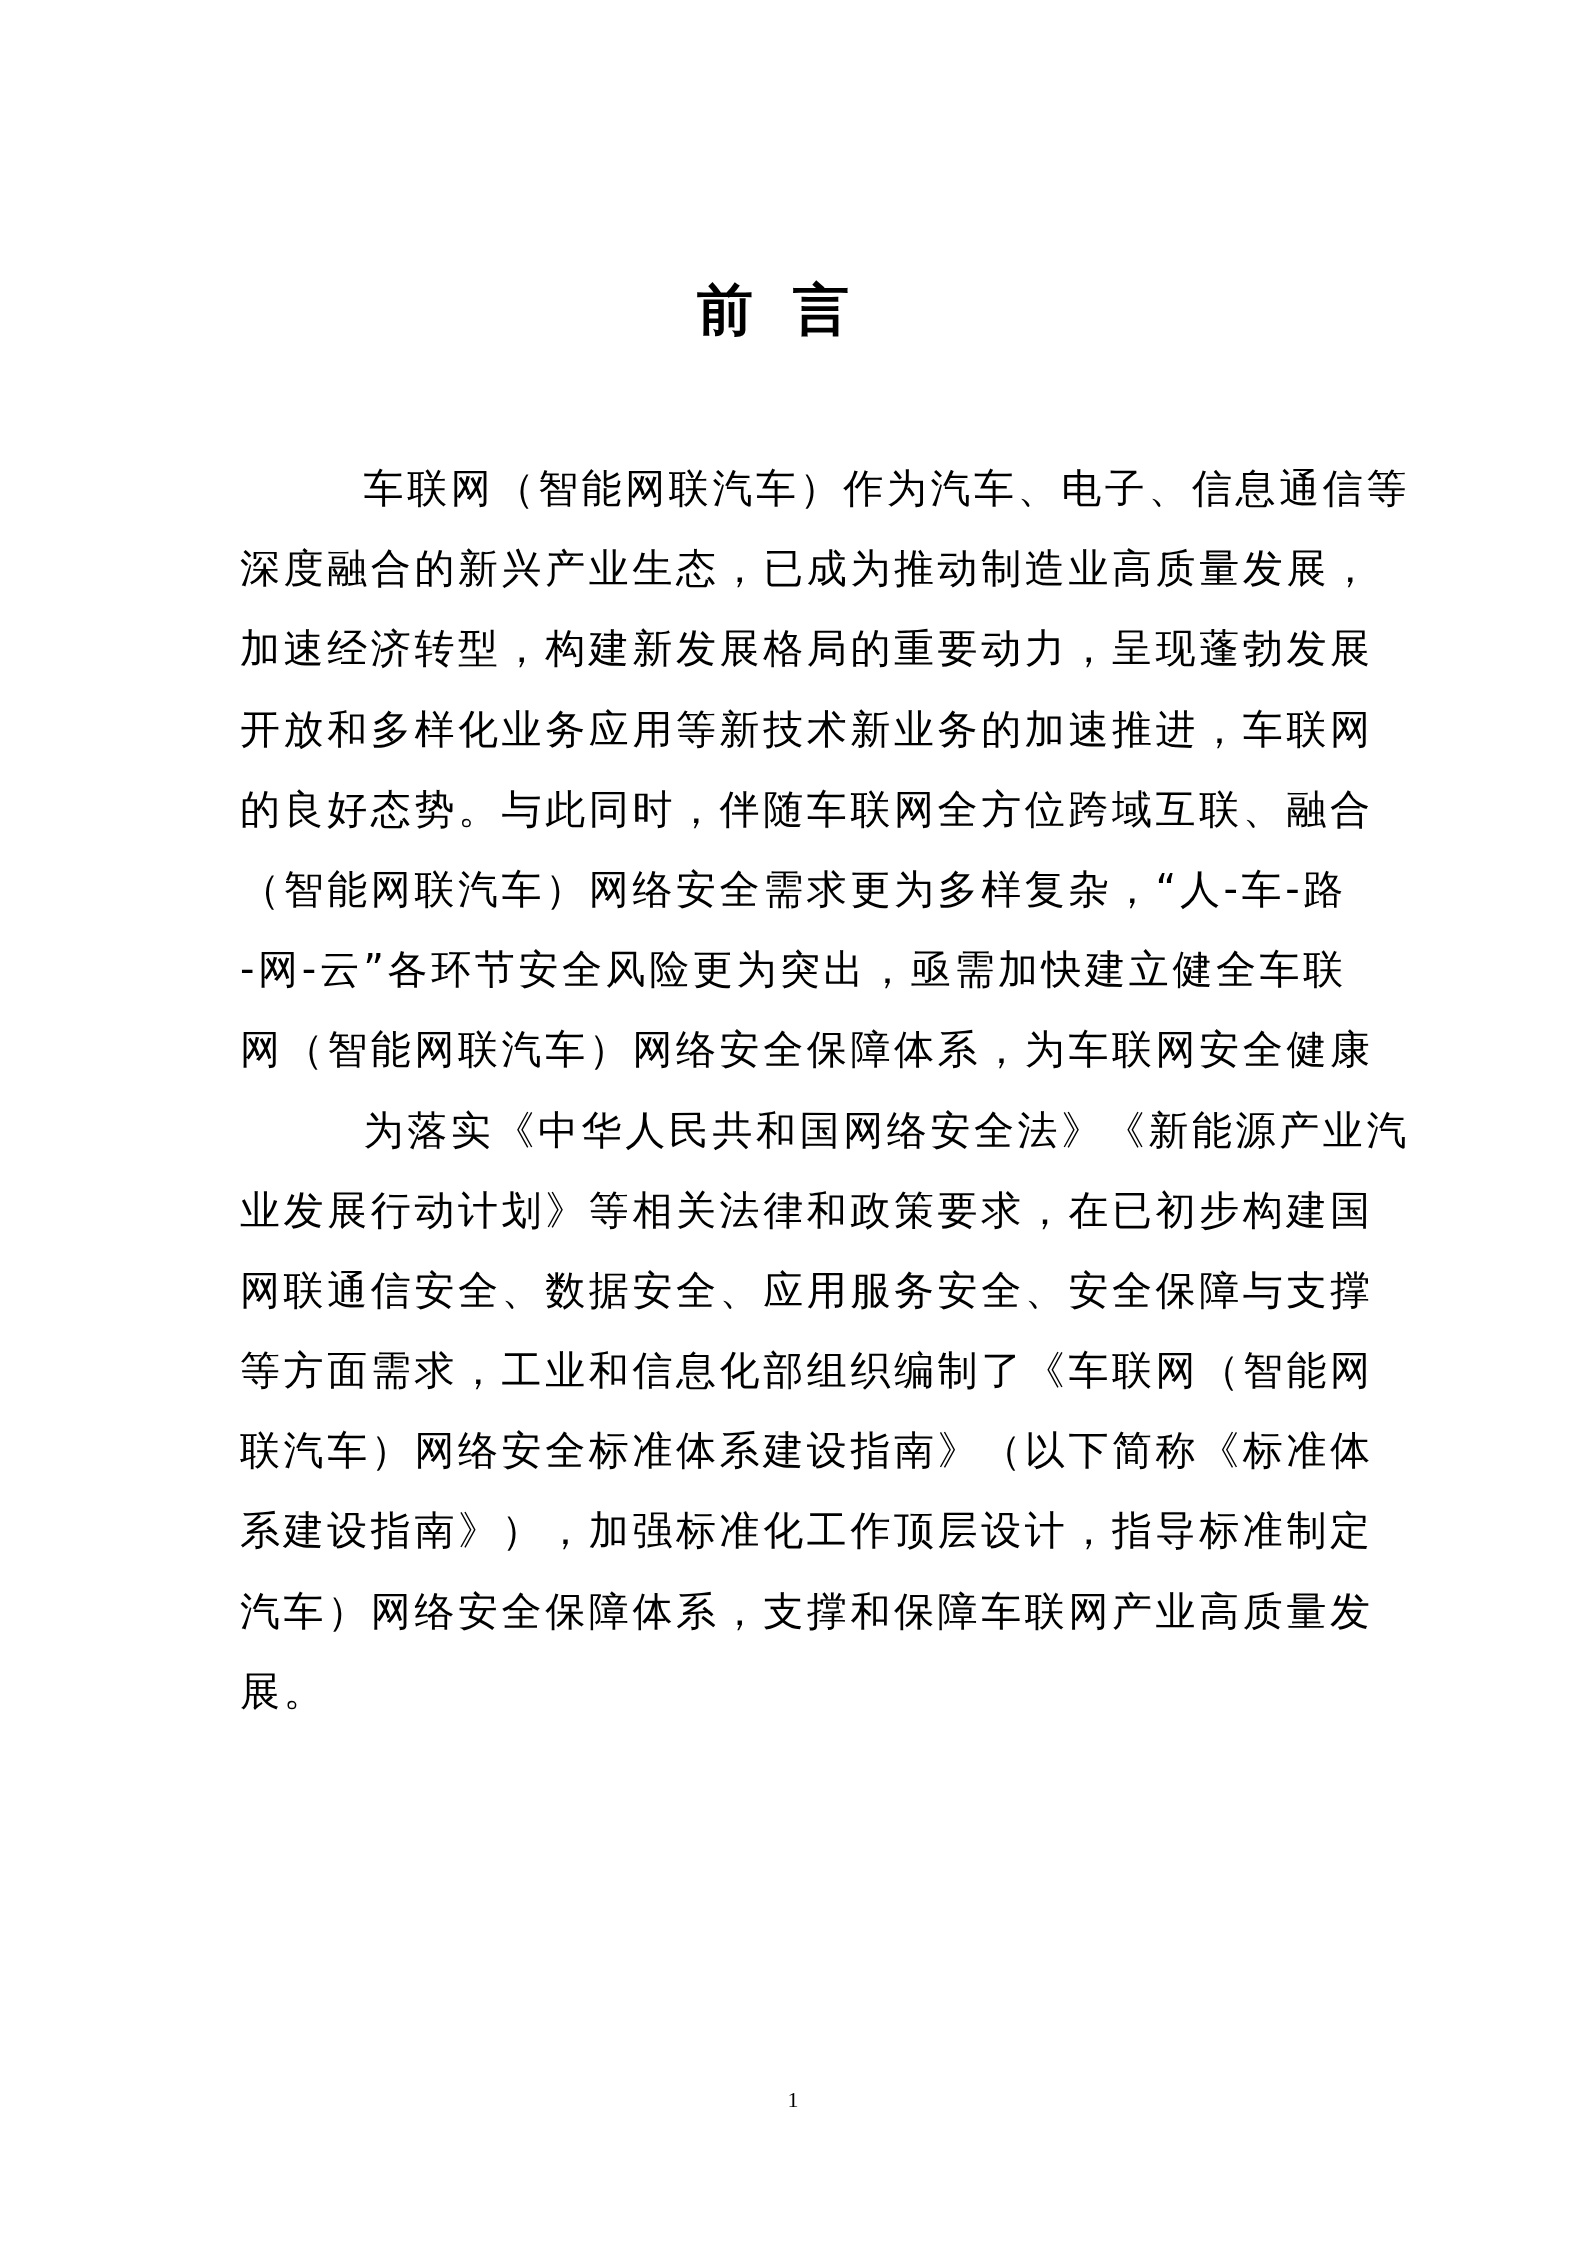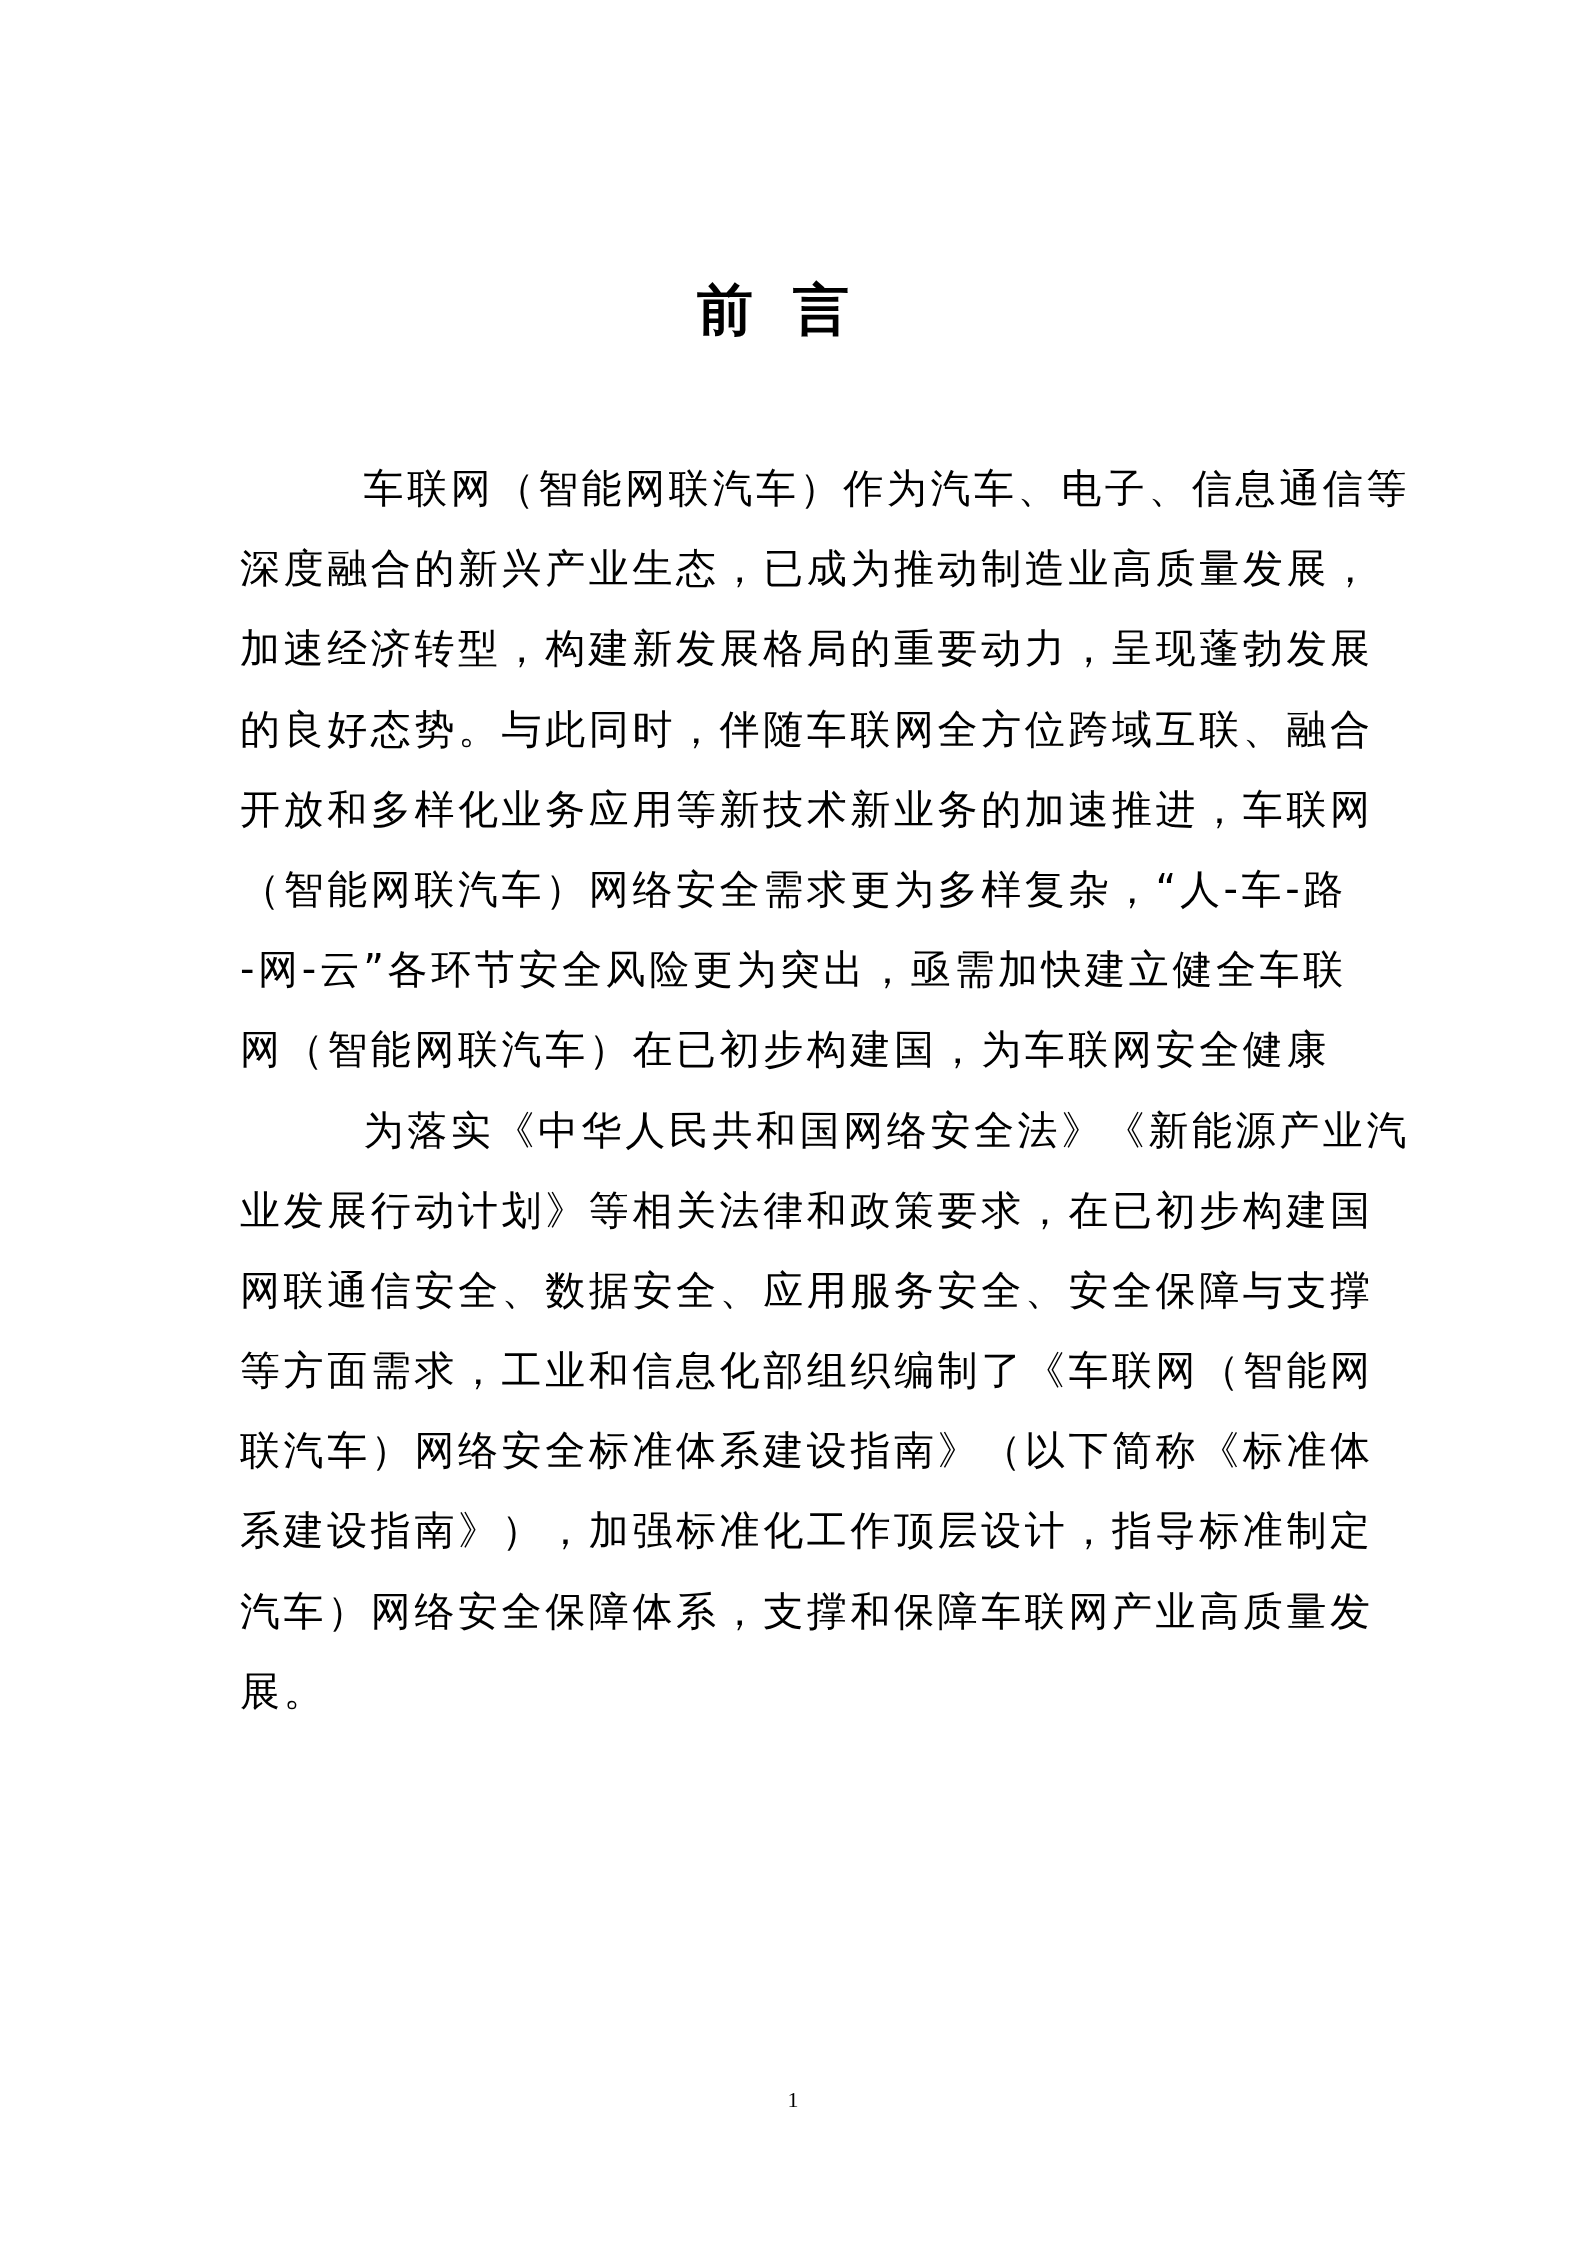--- a/index.html
+++ b/index.html
@@ -68,25 +68,25 @@
 <div class="page">
 
   <div class="title">前言</div>
 
   <div class="body-text">
 
     <div class="paragraph">
       <div class="line indent">车联网（智能网联汽车）作为汽车、电子、信息通信等</div>
       <div class="line">深度融合的新兴产业生态，已成为推动制造业高质量发展，</div>
       <div class="line">加速经济转型，构建新发展格局的重要动力，呈现蓬勃发展</div>
+      <div class="line">开放和多样化业务应用等新技术新业务的加速推进，车联网</div>
       <div class="line">的良好态势。与此同时，伴随车联网全方位跨域互联、融合</div>
-      <div class="line">开放和多样化业务应用等新技术新业务的加速推进，车联网</div>
       <div class="line">（智能网联汽车）网络安全需求更为多样复杂，“人-车-路</div>
       <div class="line">-网-云”各环节安全风险更为突出，亟需加快建立健全车联</div>
-      <div class="line">网（智能网联汽车）在已初步构建国，为车联网安全健康</div>
+      <div class="line">网（智能网联汽车）网络安全保障体系，为车联网安全健康</div>
     </div>
 
     <div class="paragraph">
       <div class="line indent">为落实《中华人民共和国网络安全法》《新能源产业汽</div>
       <div class="line">业发展行动计划》等相关法律和政策要求，在已初步构建国</div>
       <div class="line">网联通信安全、数据安全、应用服务安全、安全保障与支撑</div>
       <div class="line">等方面需求，工业和信息化部组织编制了《车联网（智能网</div>
       <div class="line">联汽车）网络安全标准体系建设指南》（以下简称《标准体</div>
       <div class="line">系建设指南》），加强标准化工作顶层设计，指导标准制定</div>
       <div class="line">汽车）网络安全保障体系，支撑和保障车联网产业高质量发</div>

